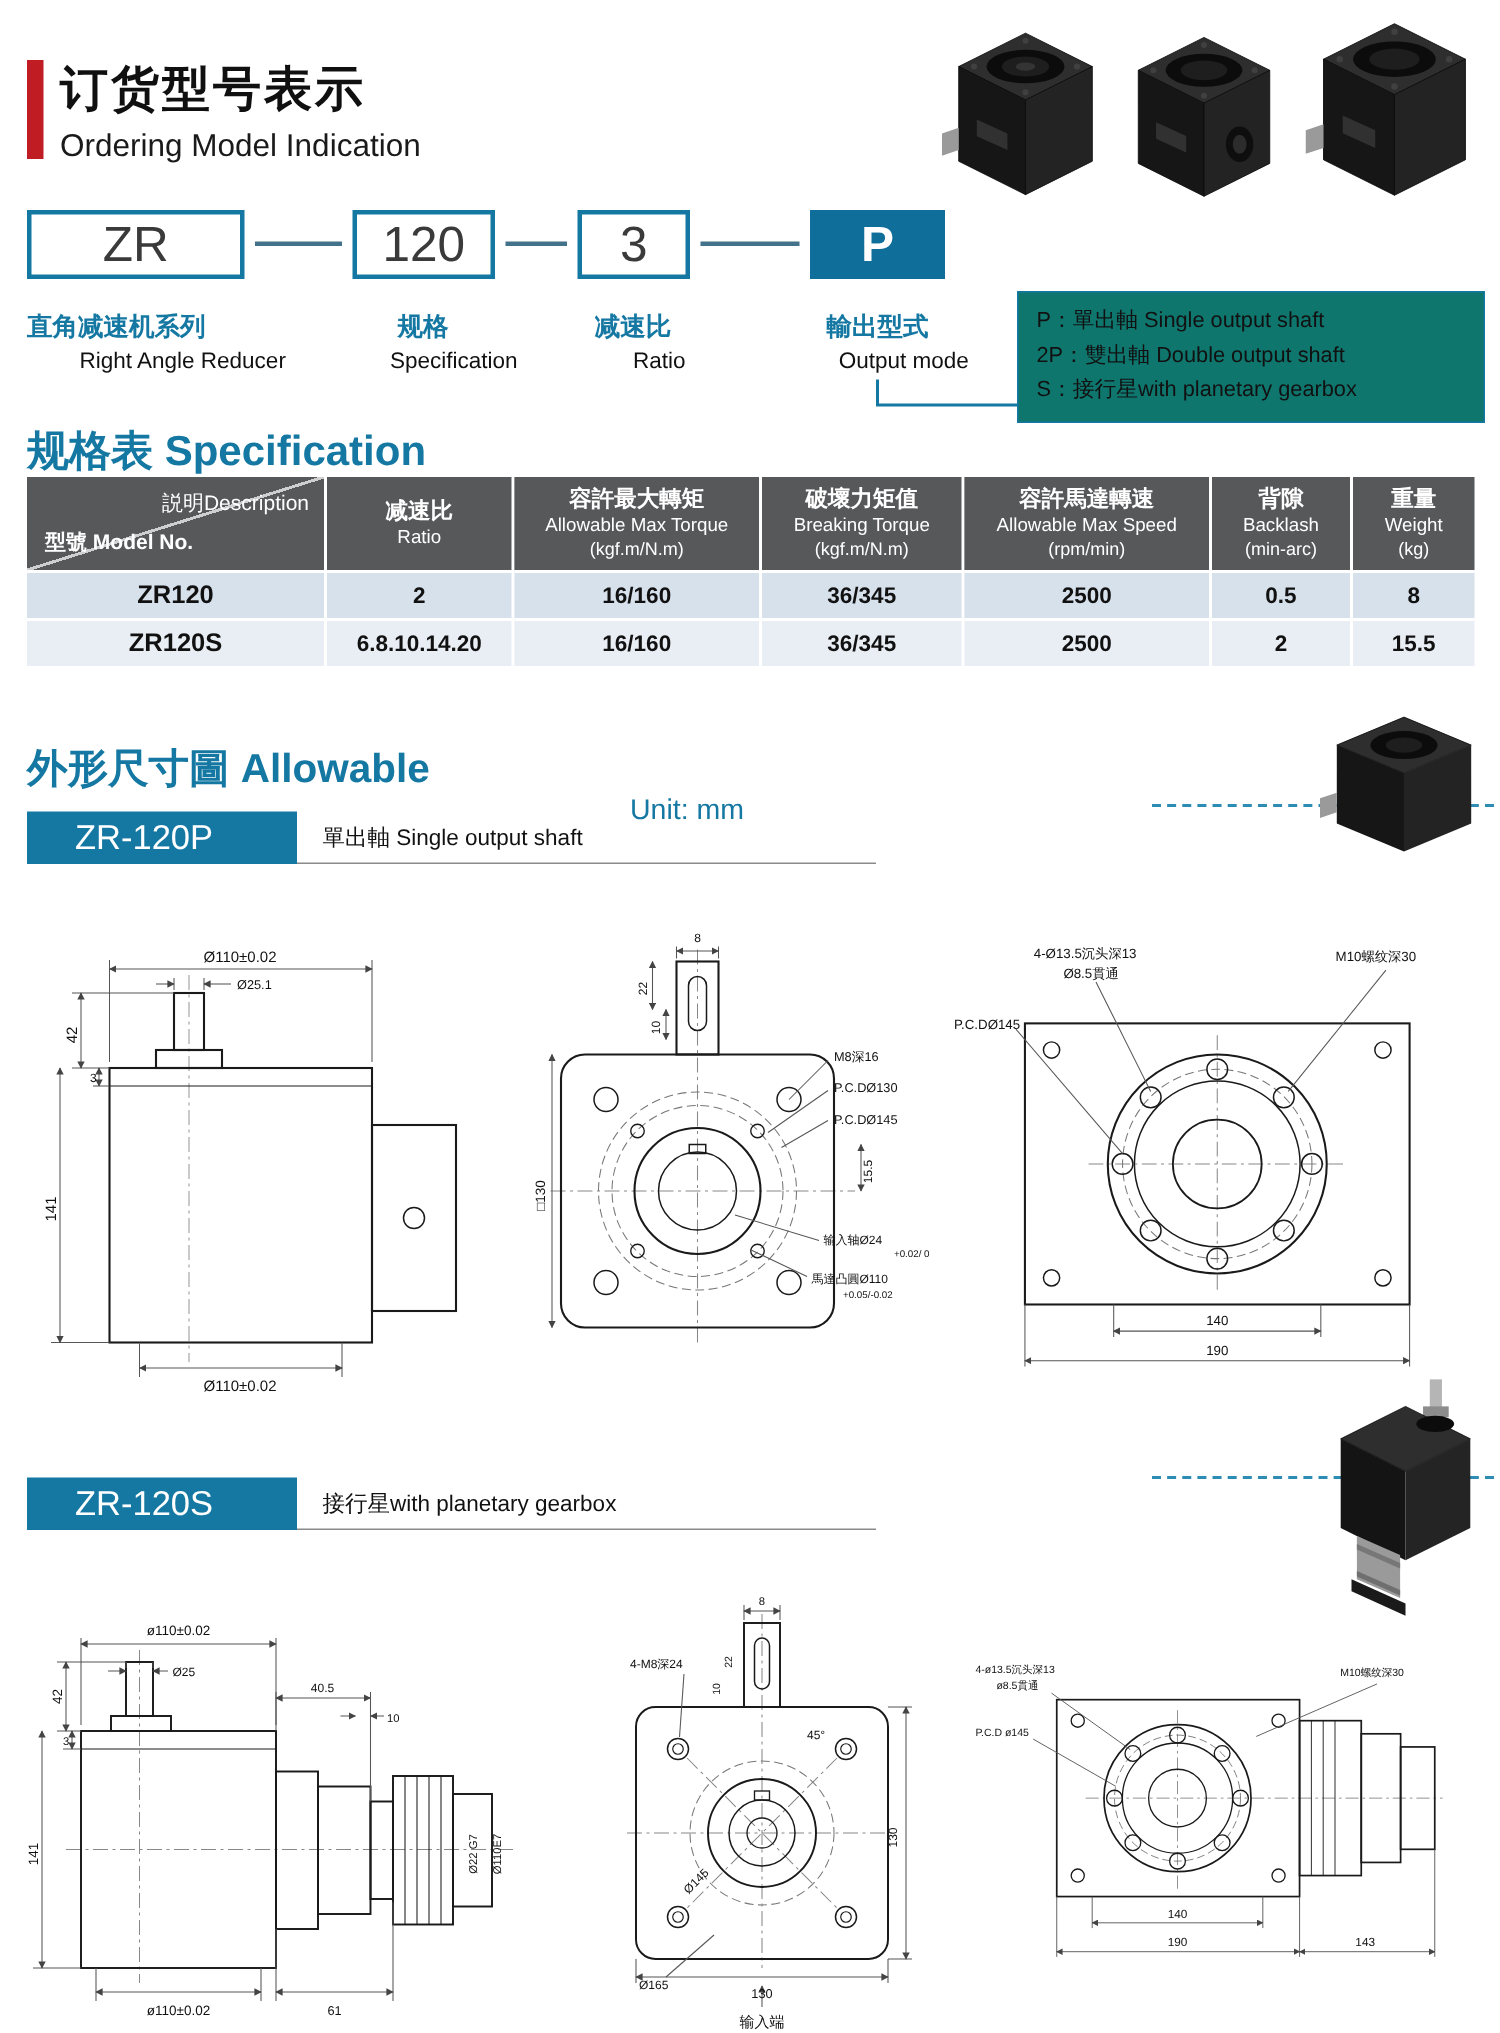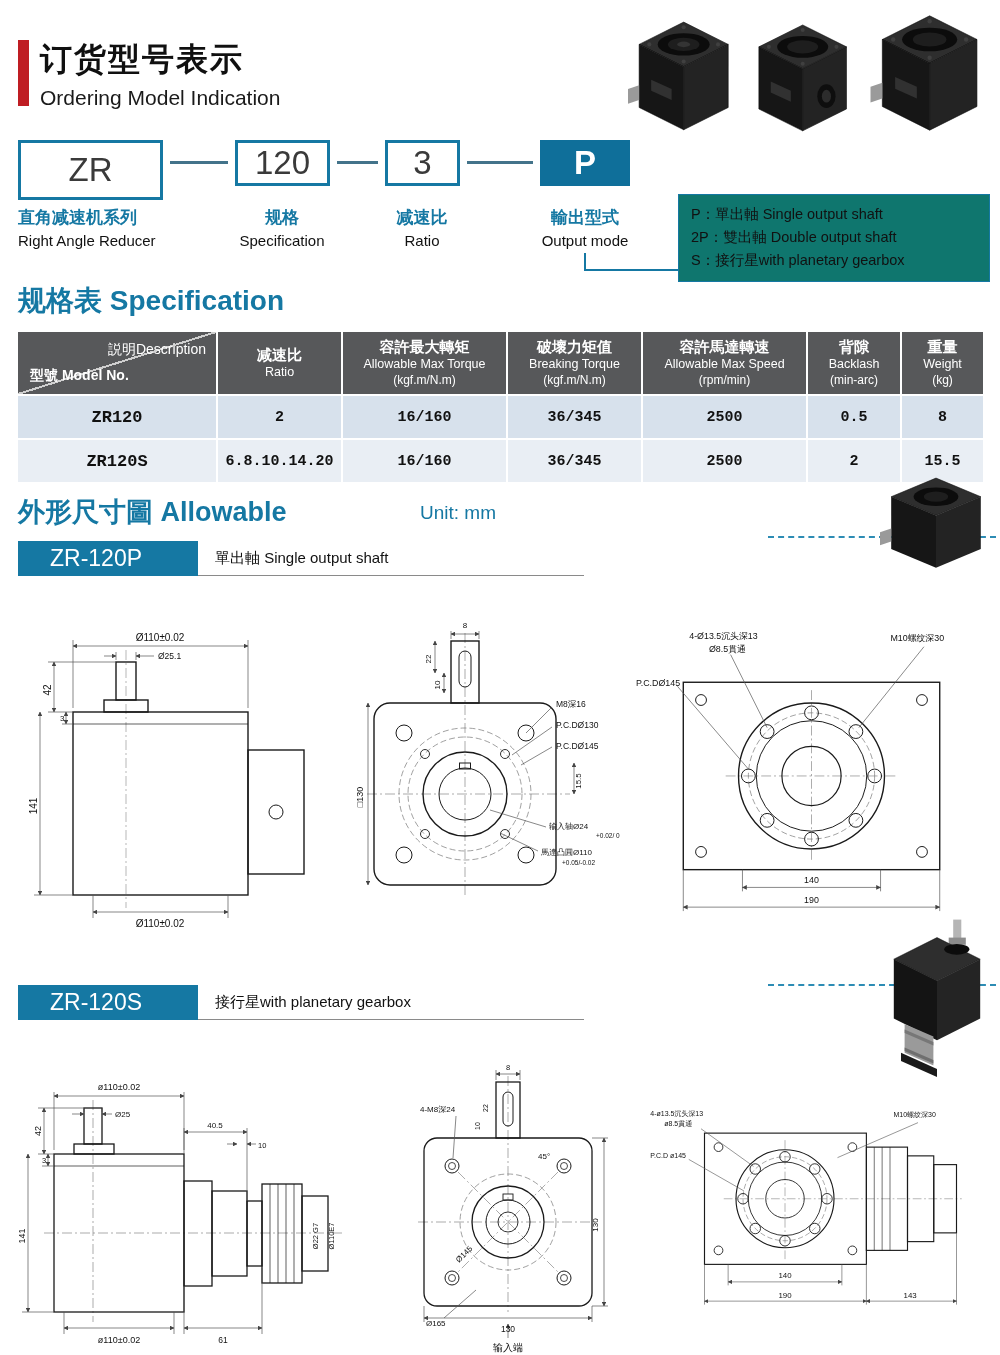--- a/index.html
+++ b/index.html
@@ -13,43 +13,43 @@
   .title-zh { font-size:32px; font-weight:bold; letter-spacing:2px; color:#101010; }
   .title-en { font-size:21px; color:#1a1a1a; margin-top:4px; }
 
   
   .code-box { position:absolute; border:3px solid #1578a3; background:#fff; display:flex; align-items:center; justify-content:center; font-size:33px; color:#3a3a3a; }
   .code-box.filled { background:#0f6f9a; border-color:#0f6f9a; color:#fff; font-weight:bold; }
   .hdash { position:absolute; border-top:3px solid #43738a; }
   .seg-label { position:absolute; }
   .seg-label.center { text-align:center; }
   .seg-label .zh { display:block; color:#1578a3; font-weight:bold; font-size:17px; }
-  .seg-label .en { display:block; color:#111; font-size:15px; margin-top:3px; }
+  .seg-label .en { display:block; color:#111; font-size:15px; margin-top:3px;margin-left:35px; }
   .legend { position:absolute; border:1px solid #1578a3; padding:8px 12px; font-size:14.5px; line-height:1.6; color:#111; background:#0f766e; }
   .conn-v { position:absolute; border-left:2px solid #1578a3; width:0; }
   .conn-h { position:absolute; border-top:2px solid #1578a3; height:0; }
 
   
   .sec-title { position:absolute; color:#1578a3; font-weight:bold; font-size:28px; }
-  .unit { position:absolute; color:#1578a3; font-size:19px; }
+  .unit { position:absolute; color:#1578a3; font-size:19px;margin-top:28px; }
 
   
-  .spec-table { position:absolute; left:18px; top:332px; width:965px; display:grid; grid-template-columns:200px 125px 165px 135px 165px 94px 81px; }
+  .spec-table { position:absolute; left:18px; top:318px; width:965px; display:grid; grid-template-columns:200px 125px 165px 135px 165px 94px 81px; }
   .spec-table > div { border-right:2px solid #fff; }
   .spec-table > div:nth-child(7n) { border-right:none; }
   .th { background:#57585a; color:#fff; height:62px; display:flex; flex-direction:column; align-items:center; justify-content:center; text-align:center; line-height:1.25; }
   .th .zh { font-size:15px; font-weight:bold; }
   .th .en { font-size:12.5px; }
   .th .sub { font-size:12px; }
   .th-model { position:relative; background-color:#57585a;
     background-image:linear-gradient(to bottom right, transparent calc(50% - 1px), #cfcfcf calc(50% - 1px), #cfcfcf calc(50% + 1px), transparent calc(50% + 1px));
     height:62px; color:#fff; }
   .th-model .desc { position:absolute; top:9px; right:10px; font-size:14px; }
   .th-model .model { position:absolute; bottom:9px; left:12px; font-size:14px; font-weight:bold; }
-  .td { height:44px; display:flex; align-items:center; justify-content:center; border-top:2px solid #fff; font-weight:bold; font-size:15px; color:#111;font-family:Liberation Mono, monospace; }
+  .td { height:32px; display:flex; align-items:center; justify-content:center; border-top:2px solid #fff; font-weight:bold; font-size:15px; color:#111; }
   .td.model { font-size:17px; }
   .r0 { background:#d7e1ec; }
   .r1 { background:#e9eef4; }
 
   
   .tag-bar { position:absolute; width:180px; height:35px; background:#1578a3; color:#fff; font-size:23px; display:flex; align-items:center; padding-left:32px; }
   .tag-sub { position:absolute; font-size:15px; color:#111; }
   .tag-rule { position:absolute; border-top:1px solid #8a8a8a; height:0; }
   .dash-line { position:absolute; border-top:2px dashed #2d8cb4; height:0; }
 
@@ -104,21 +104,21 @@
       <circle cx="23" cy="36" r="2.2" fill="#404040"></circle>
         <circle cx="97" cy="36" r="2.2" fill="#404040"></circle>
       <circle cx="60" cy="17.5" r="2.2" fill="#404040"></circle>
         <circle cx="60" cy="54.5" r="2.2" fill="#404040"></circle>
       <polygon points="0,84 12,80 12,96 0,100" fill="#9a9a9a"></polygon>
       <polygon points="25,74 47,84 47,96 25,86" fill="#313131"></polygon>
     </svg>
   </div>
 
   <div>
-    <div class="code-box" style="left:18px;top:140px;width:145px;height:60px;">
+    <div class="code-box" style="left:18px;top:140px;width:145px;height:46px;">
       <span>ZR</span>
     </div>
     <div class="hdash" style="left:170px;top:161px;width:58px;"></div>
     <div class="code-box" style="left:235px;top:140px;width:95px;height:46px;">
       <span>120</span>
     </div>
     <div class="hdash" style="left:337px;top:161px;width:41px;"></div>
     <div class="code-box" style="left:385px;top:140px;width:75px;height:46px;">
       <span>3</span>
     </div>

